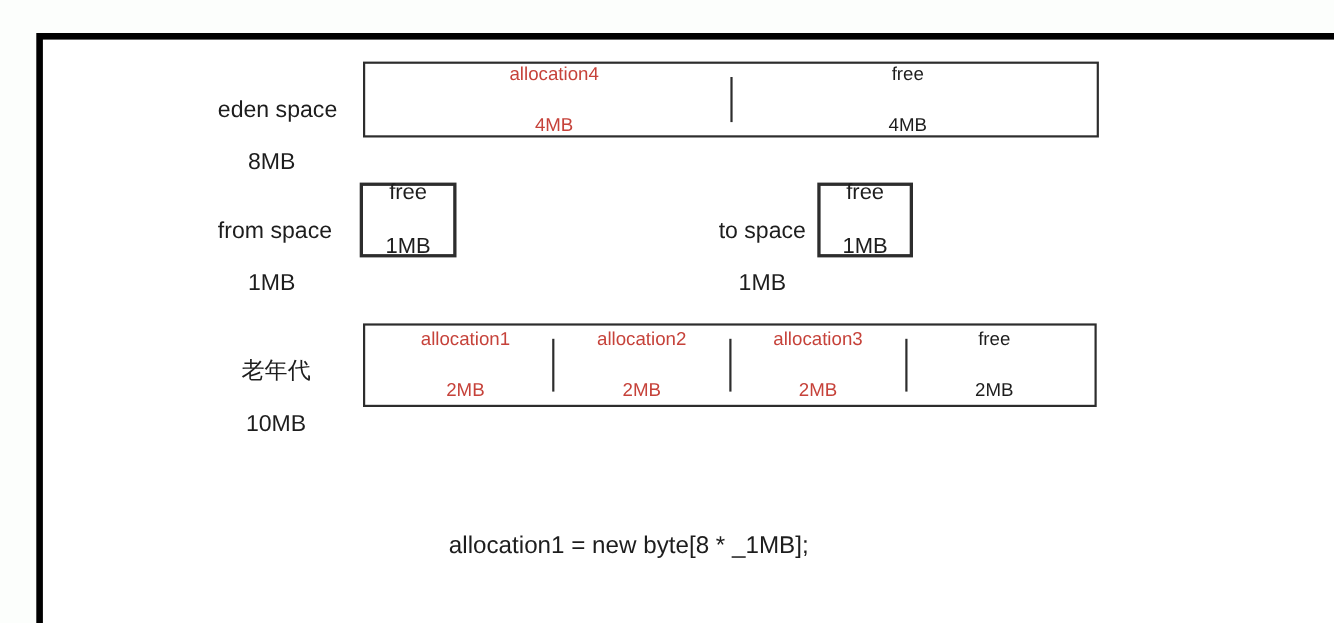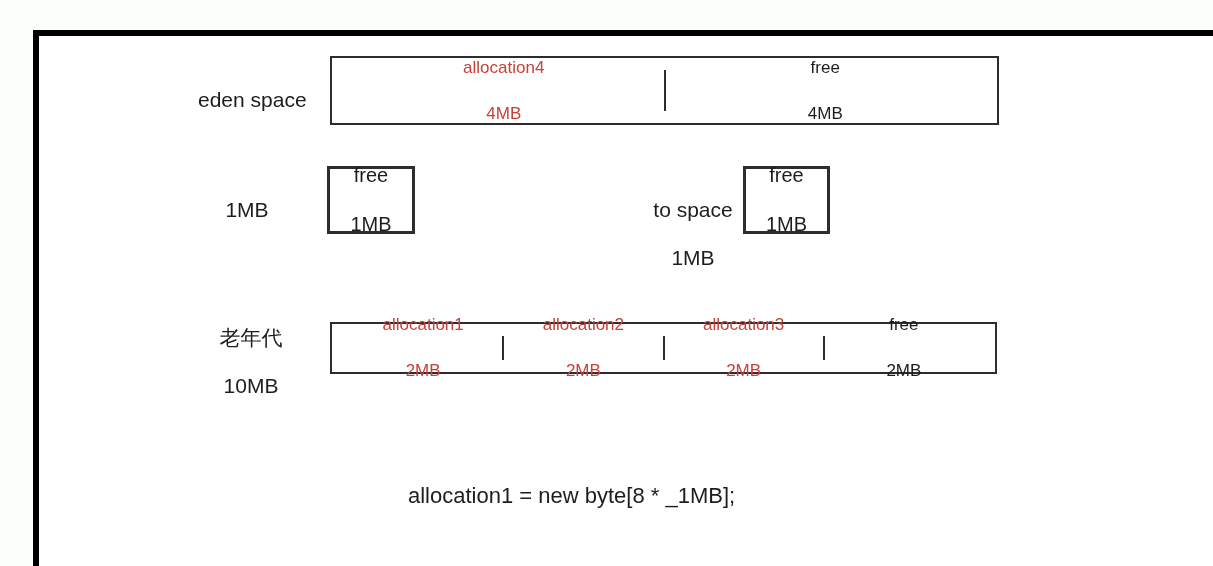--- a/index.html
+++ b/index.html
@@ -72,54 +72,56 @@
   }
 </style>
 </head>
 <body>
 
 <div class="canvas">
   <div class="frame"></div>
 
   <div class="label" style="left:150px; top:40px; width:146px;">
     <div>eden space</div>
+    <div>8MB</div>
   </div>
   <div class="memBox" style="left:306px; top:32px; width:669px; height:69px;">
     <div class="cell divider hl">
       <div>allocation4</div>
       <div>4MB</div>
     </div>
     <div class="cell">
       <div>free</div>
       <div>4MB</div>
     </div>
   </div>
 
   <div class="label" style="left:150px; top:150px; width:146px;">
+    <div>from space</div>
     <div>1MB</div>
   </div>
   <div class="smallBox" style="left:303px; top:142px; width:88px; height:68px;">
     <div>free</div>
     <div>1MB</div>
   </div>
 
   <div class="label" style="left:599px; top:150px; width:140px;">
     <div>to space</div>
     <div>1MB</div>
   </div>
   <div class="smallBox" style="left:719px; top:142px; width:87px; height:68px;">
     <div>free</div>
     <div>1MB</div>
   </div>
 
   <div class="label" style="left:156px; top:278px; width:142px;">
     <div>老年代</div>
     <div>10MB</div>
   </div>
-  <div class="memBox" style="left:306px; top:270px; width:667px; height:52px;margin-top:28px;">
+  <div class="memBox" style="left:306px; top:270px; width:667px; height:76px;">
     <div class="cell divider hl">
       <div>allocation1</div>
       <div>2MB</div>
     </div>
     <div class="cell divider hl">
       <div>allocation2</div>
       <div>2MB</div>
     </div>
     <div class="cell divider hl">
       <div>allocation3</div>

